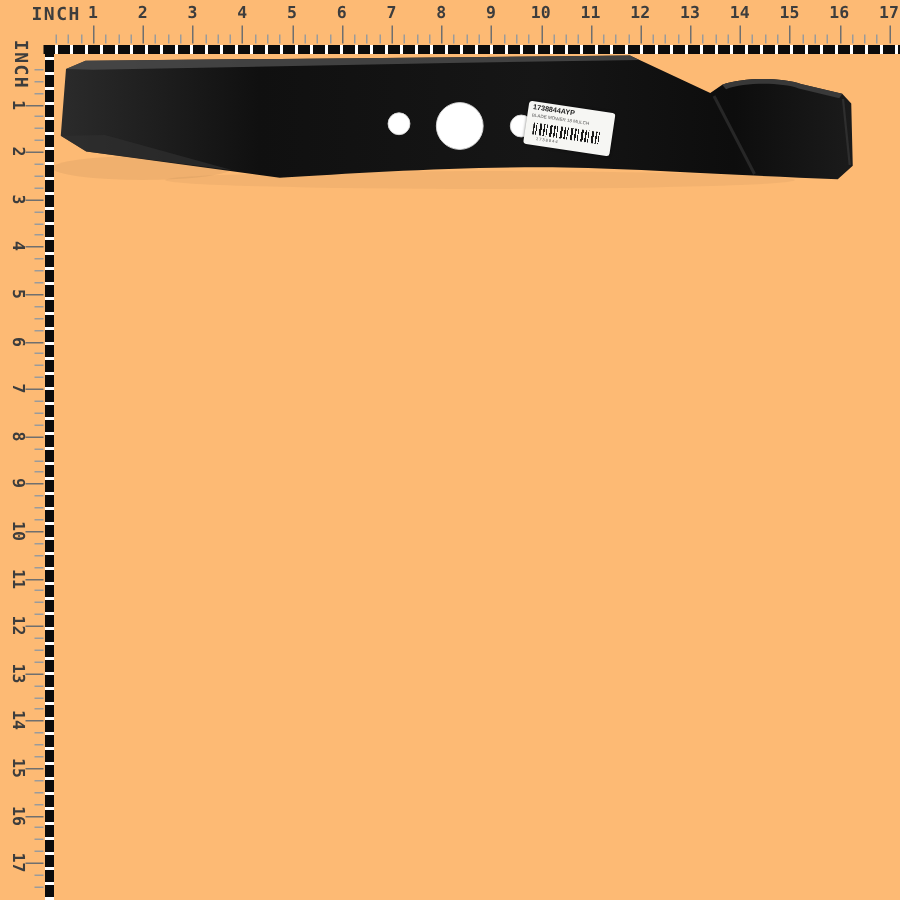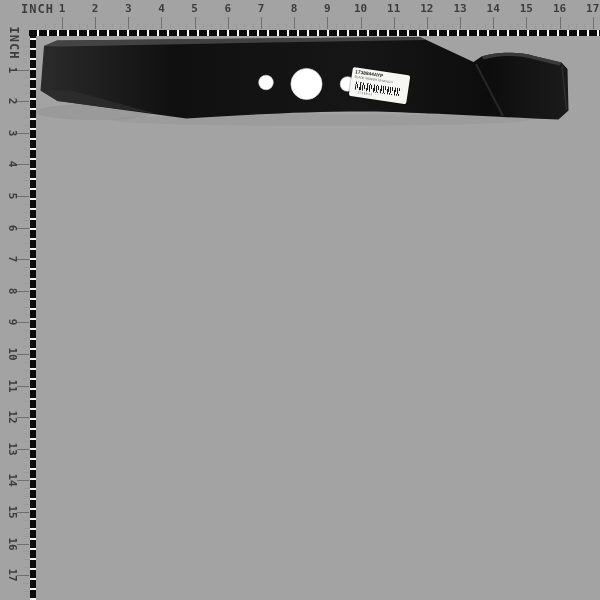--- a/index.html
+++ b/index.html
@@ -1,17 +1,17 @@
 <!DOCTYPE html>
 <html><head>
 <meta charset="utf-8">
 <style>
   html,body{margin:0;padding:0;background:#ffffff;}
   #canvas{
-    position:relative;width:600px;height:600px;background:#a3a3a3;
+    position:relative;width:600px;height:600px;background:#fdba74;
     overflow:hidden;font-family:"DejaVu Sans Mono", monospace;
   }
   
   .unit-label{
     position:absolute;font-size:12px;font-weight:bold;color:#3d3d3d;
     letter-spacing:1px;white-space:nowrap;
   }
   .unit-top{left:21px;top:2px;}
   .unit-left{left:-16px;top:36px;transform:rotate(90deg);transform-origin:center;width:60px;text-align:center;}
   .ruler-num{

